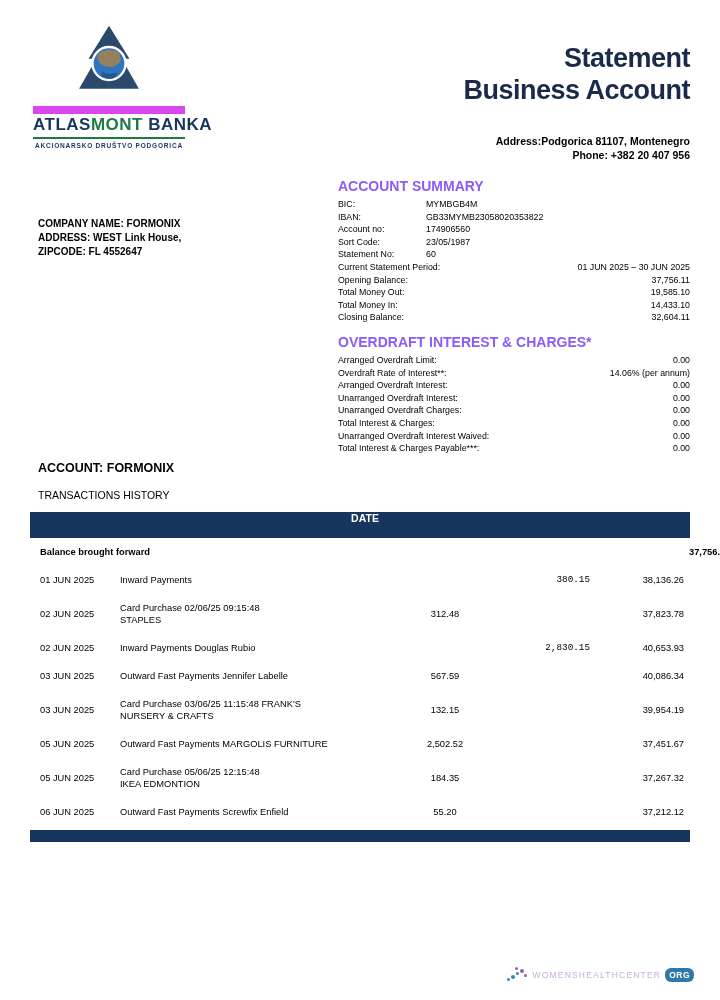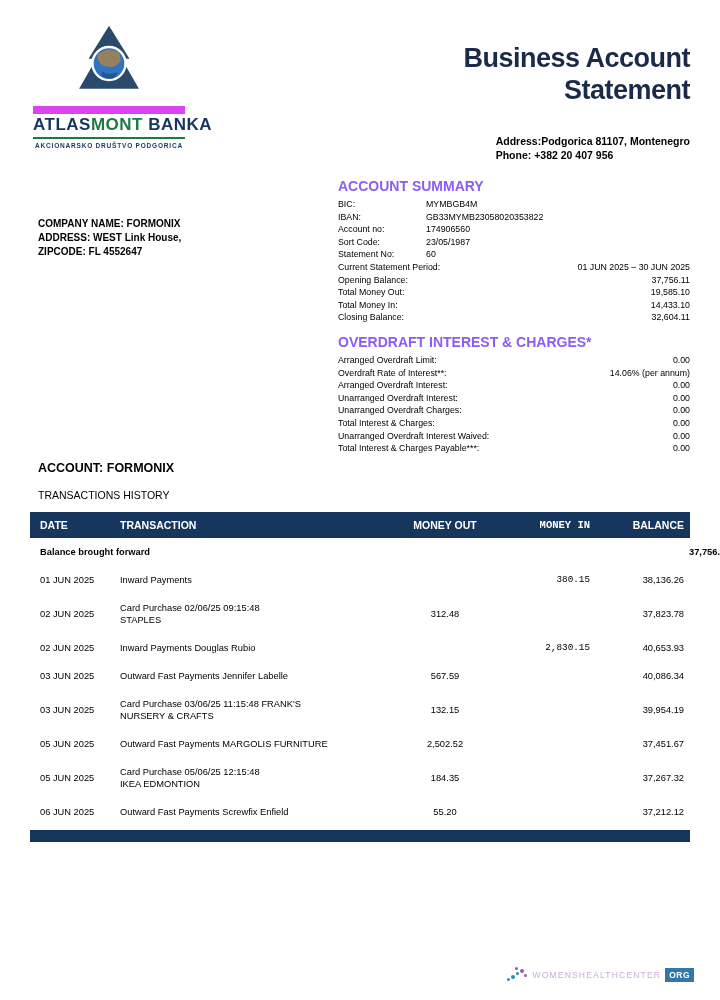--- a/index.html
+++ b/index.html
@@ -10,55 +10,55 @@
   
   .logo-block { position:absolute; left:33px; top:20px; width:152px; text-align:center; }
   .logo-mark { width:118px; height:84px; margin:0 auto; display:block; }
   .brand-line { border-top:8px solid #d946ef; border-bottom:2px solid #1d7a45; padding:1px 0 2px 0; margin-top:2px; }
   .brand-name { font-size:17px; font-weight:bold; letter-spacing:0.5px; color:#17365d; white-space:nowrap; }
   .brand-name .mid { color:#1d7a45; }
   .brand-sub { font-size:6.5px; font-weight:bold; color:#17365d; letter-spacing:0.8px; margin-top:3px; }
 
   
   .doc-title { position:absolute; right:30px; top:42px; text-align:right; font-size:27px; line-height:32px; font-weight:bold; color:#1b2a4a; letter-spacing:-0.5px; }
-  .contact { position:absolute; right:30px; top:134px; text-align:left; font-size:10.5px; line-height:14px; font-weight:bold; color:#000; }
+  .contact { position:absolute; right:30px; top:134px; text-align:right; font-size:10.5px; line-height:14px; font-weight:bold; color:#000; }
 
   
   .company { position:absolute; left:38px; top:217px; font-size:10px; line-height:14px; font-weight:bold; }
 
   
   .summary { position:absolute; left:338px; top:178px; width:352px; }
   .overdraft { position:absolute; left:338px; top:334px; width:352px; }
   .sec-heading { font-size:14px; font-weight:bold; color:#8b5cf6; margin-bottom:4px; letter-spacing:0; }
   .kv-row { display:flex; font-size:8.8px; line-height:12.6px; }
   .kv-row .lbl { width:88px; flex:0 0 88px; }
   .kv-row .val { flex:1; }
   .kv-row.right .lbl { width:auto; flex:1; }
   .kv-row.right .val { flex:0 0 auto; text-align:right; }
 
   
   .acct-heading { position:absolute; left:38px; top:461px; font-size:12.5px; font-weight:bold; }
   .tx-heading { position:absolute; left:38px; top:489px; font-size:10.5px; font-weight:normal; }
   .tx-table { position:absolute; left:30px; top:512px; width:660px; }
-  .tx-head { display:flex; background:#17365d; color:#fff; font-weight:bold; font-size:10.5px; height:26px; align-items:center; }
+  .tx-head { display:flex; background:#17365d; color:#fff; font-weight:bold; font-size:10.5px; height:26px; align-items:center;flex-direction:column; }
   .tx-row { display:flex; align-items:center; font-size:9.3px; line-height:12px; padding:8px 0; }
   .c-date { flex:0 0 90px; padding-left:10px; }
   .c-desc { flex:0 0 282px; padding-right:8px; }
   .c-out  { flex:0 0 86px; text-align:center; }
   .c-in   { flex:0 0 102px; text-align:right;font-family:Liberation Mono, monospace; }
   .c-bal  { flex:1; text-align:right; padding-right:6px; }
   .tx-row.opening { font-weight:bold;gap:33px; }
   .tx-footer-bar { height:12px; background:#17365d; margin-top:4px; }
 
   
   .watermark { position:absolute; right:26px; bottom:16px; display:flex; align-items:center; gap:4px; }
   .wm-dots { position:relative; width:22px; height:18px; }
   .wm-dots i { position:absolute; border-radius:50%; }
   .wm-text { font-size:8.5px; letter-spacing:1.2px; color:#c9aed9; }
-  .wm-badge { font-size:8.5px; font-weight:bold; color:#fff; background:#3178a9; padding:2px 4px; border-radius:0; letter-spacing:0.5px; }
+  .wm-badge { font-size:8.5px; font-weight:bold; color:#fff; background:#3178a9; padding:2px 4px; border-radius:6px; letter-spacing:0.5px; }
 </style>
 </head>
 <body>
 
 <div class="page">
 
   <div class="logo-block">
     <svg class="logo-mark" viewBox="0 0 150 100" xmlns="http://www.w3.org/2000/svg">
       <polygon points="75,4 101,46 49,46" fill="#2b4a6b"></polygon>
       <polygon points="53,56 97,56 113,84 37,84" fill="#2b4a6b"></polygon>
@@ -66,22 +66,22 @@
       <path d="M60 42 A21 21 0 0 1 88 38 L90 48 Q84 58 74 56 Q62 56 60 42 Z" fill="#96815f"></path>
       <path d="M66 62 Q74 68 86 63 L82 70 Q73 73 66 68 Z" fill="#245688"></path>
     </svg>
     <div class="brand-line">
       <span class="brand-name"><span>ATLAS</span><span class="mid">MONT</span><span> BANKA</span></span>
     </div>
     <div class="brand-sub">AKCIONARSKO DRUŠTVO PODGORICA</div>
   </div>
 
   <div class="doc-title">
+    <div>Statement</div>
     <div>Business Account</div>
-    <div>Statement</div>
   </div>
 
   <div class="contact">
     <div>Address:Podgorica 81107, Montenegro</div>
     <div>Phone: +382 20 407 956</div>
   </div>
 
   <div class="company">
     <div>COMPANY NAME: FORMONIX</div>
     <div>ADDRESS: WEST Link House,</div>

